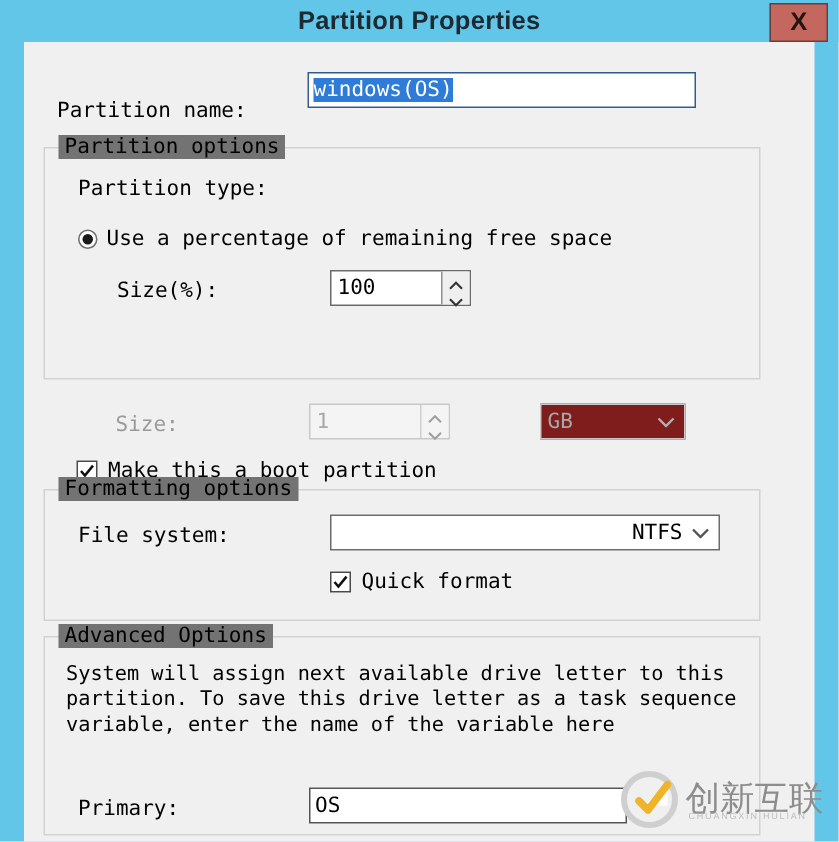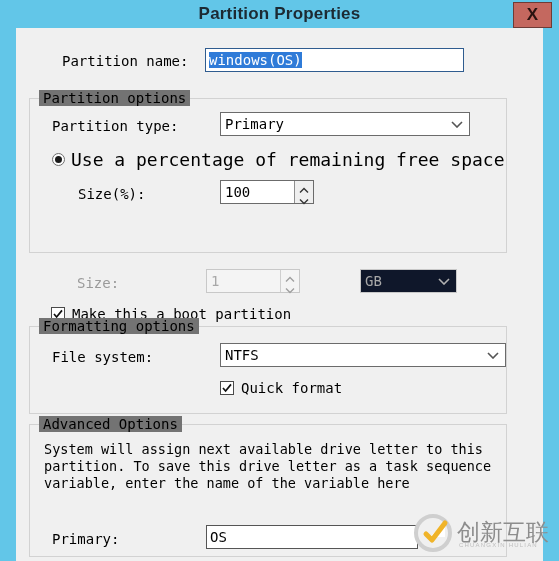--- a/index.html
+++ b/index.html
@@ -150,21 +150,21 @@
   }
   .combo .arrow {
     position: absolute;
     right: 6px;
     top: 50%;
     margin-top: -3px;
     width: 12px;
     height: 7px;
   }
   .combo.disabled {
-    background: #0f172a;
+    background: #7f1d1d;
     border-color: #c8c8c8;
   }
   .combo.disabled .val { color: #a8a8a8; }
 
   
   .spin {
     position: absolute;
     background: #ffffff;
     border: 1px solid #6b6b6b;
     box-sizing: border-box;
@@ -223,21 +223,21 @@
     border-radius: 50%;
     background: #1a1a1a;
     display: none;
   }
   .radio.on .dot { display: block; }
   .radio-label {
     position: absolute;
     left: 19px;
     top: 0;
     font-family: "DejaVu Sans Mono", monospace;
-    font-size: 18px;
+    font-size: 14px;
     color: #000;
     white-space: pre;
     line-height: 17px;
   }
 
   
   .check-row {
     position: absolute;
     cursor: pointer;
   }
@@ -309,33 +309,27 @@
 
   <div class="titlebar">
     <div class="title-text">Partition Properties</div>
     <div class="close-button">
       <span class="glyph">X</span>
     </div>
   </div>
 
   <div class="client">
 
-    <div class="lbl" style="left:22px; top:25px;margin-left:24px;">Partition name:</div>
+    <div class="lbl" style="left:22px; top:38px;">Partition name:</div>
     <div class="textbox focused" style="left:189px; top:20px; width:259px; height:24px;"><span class="sel">windows(OS)</span></div>
 
     <div class="group" style="left:13px; top:70px; width:478px; height:155px;">
       <div class="group-title">Partition options</div>
 
       <div class="lbl" style="left:22px; top:19px;">Partition type:</div>
-      <div class="combo" style="left:190px; top:13px; width:250px; height:24px;">
-        <span class="val">Primary</span>
-        <svg class="arrow" viewBox="0 0 12 7">
-          <path d="M1 1 L6 6 L11 1" fill="none" stroke="#555" stroke-width="1.6"></path>
-        </svg>
-      </div>
 
       <div class="radio-row" style="left:22px; top:52px; width:420px; height:18px;">
         <span class="radio on">
             <span class="dot"></span>
           </span>
         <span class="radio-label">Use a percentage of remaining free space</span>
       </div>
 
       <div class="lbl" style="left:48px; top:87px;">Size(%):</div>
       <div class="spin" style="left:190px; top:81px; width:94px; height:24px;">
@@ -385,21 +379,21 @@
             <path d="M2 6 L4.6 9 L10 2.4" fill="none" stroke="#111" stroke-width="1.7"></path>
           </svg>
       </span>
       <span class="check-label">Make this a boot partition</span>
     </div>
 
     <div class="group" style="left:13px; top:298px; width:478px; height:88px;">
       <div class="group-title">Formatting options</div>
 
       <div class="lbl" style="left:22px; top:22px;">File system:</div>
-      <div class="combo" style="left:190px; top:16px; width:286px; height:24px;">
+      <div class="combo" style="left:190px; top:16px; width:260px; height:24px;text-align:right;">
         <span class="val">NTFS</span>
         <svg class="arrow" viewBox="0 0 12 7">
           <path d="M1 1 L6 6 L11 1" fill="none" stroke="#555" stroke-width="1.6"></path>
         </svg>
       </div>
 
       <div class="check-row" style="left:190px; top:53px; width:220px; height:18px;">
         <span class="check">
           <svg width="12" height="12" viewBox="0 0 12 12">
               <path d="M2 6 L4.6 9 L10 2.4" fill="none" stroke="#111" stroke-width="1.7"></path>

